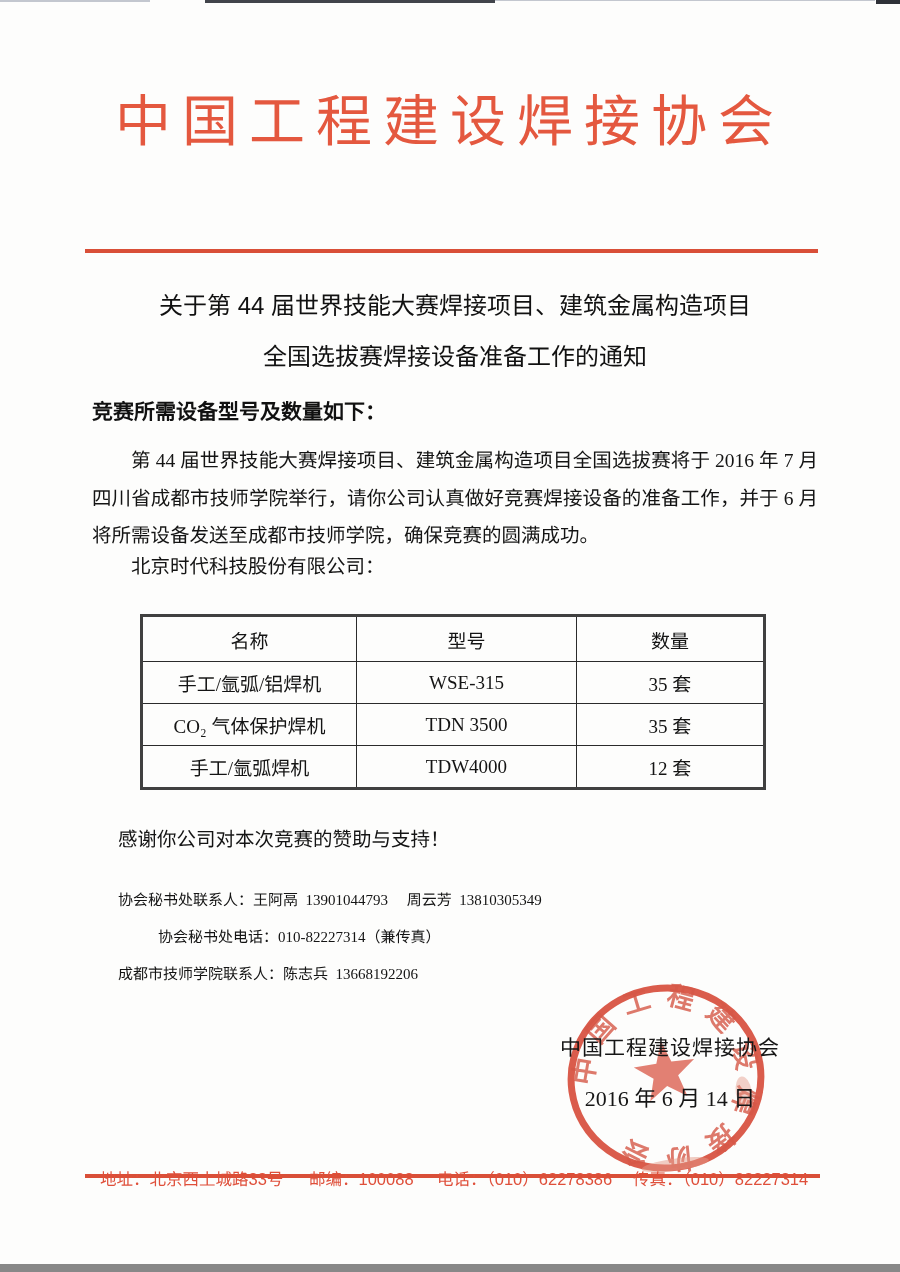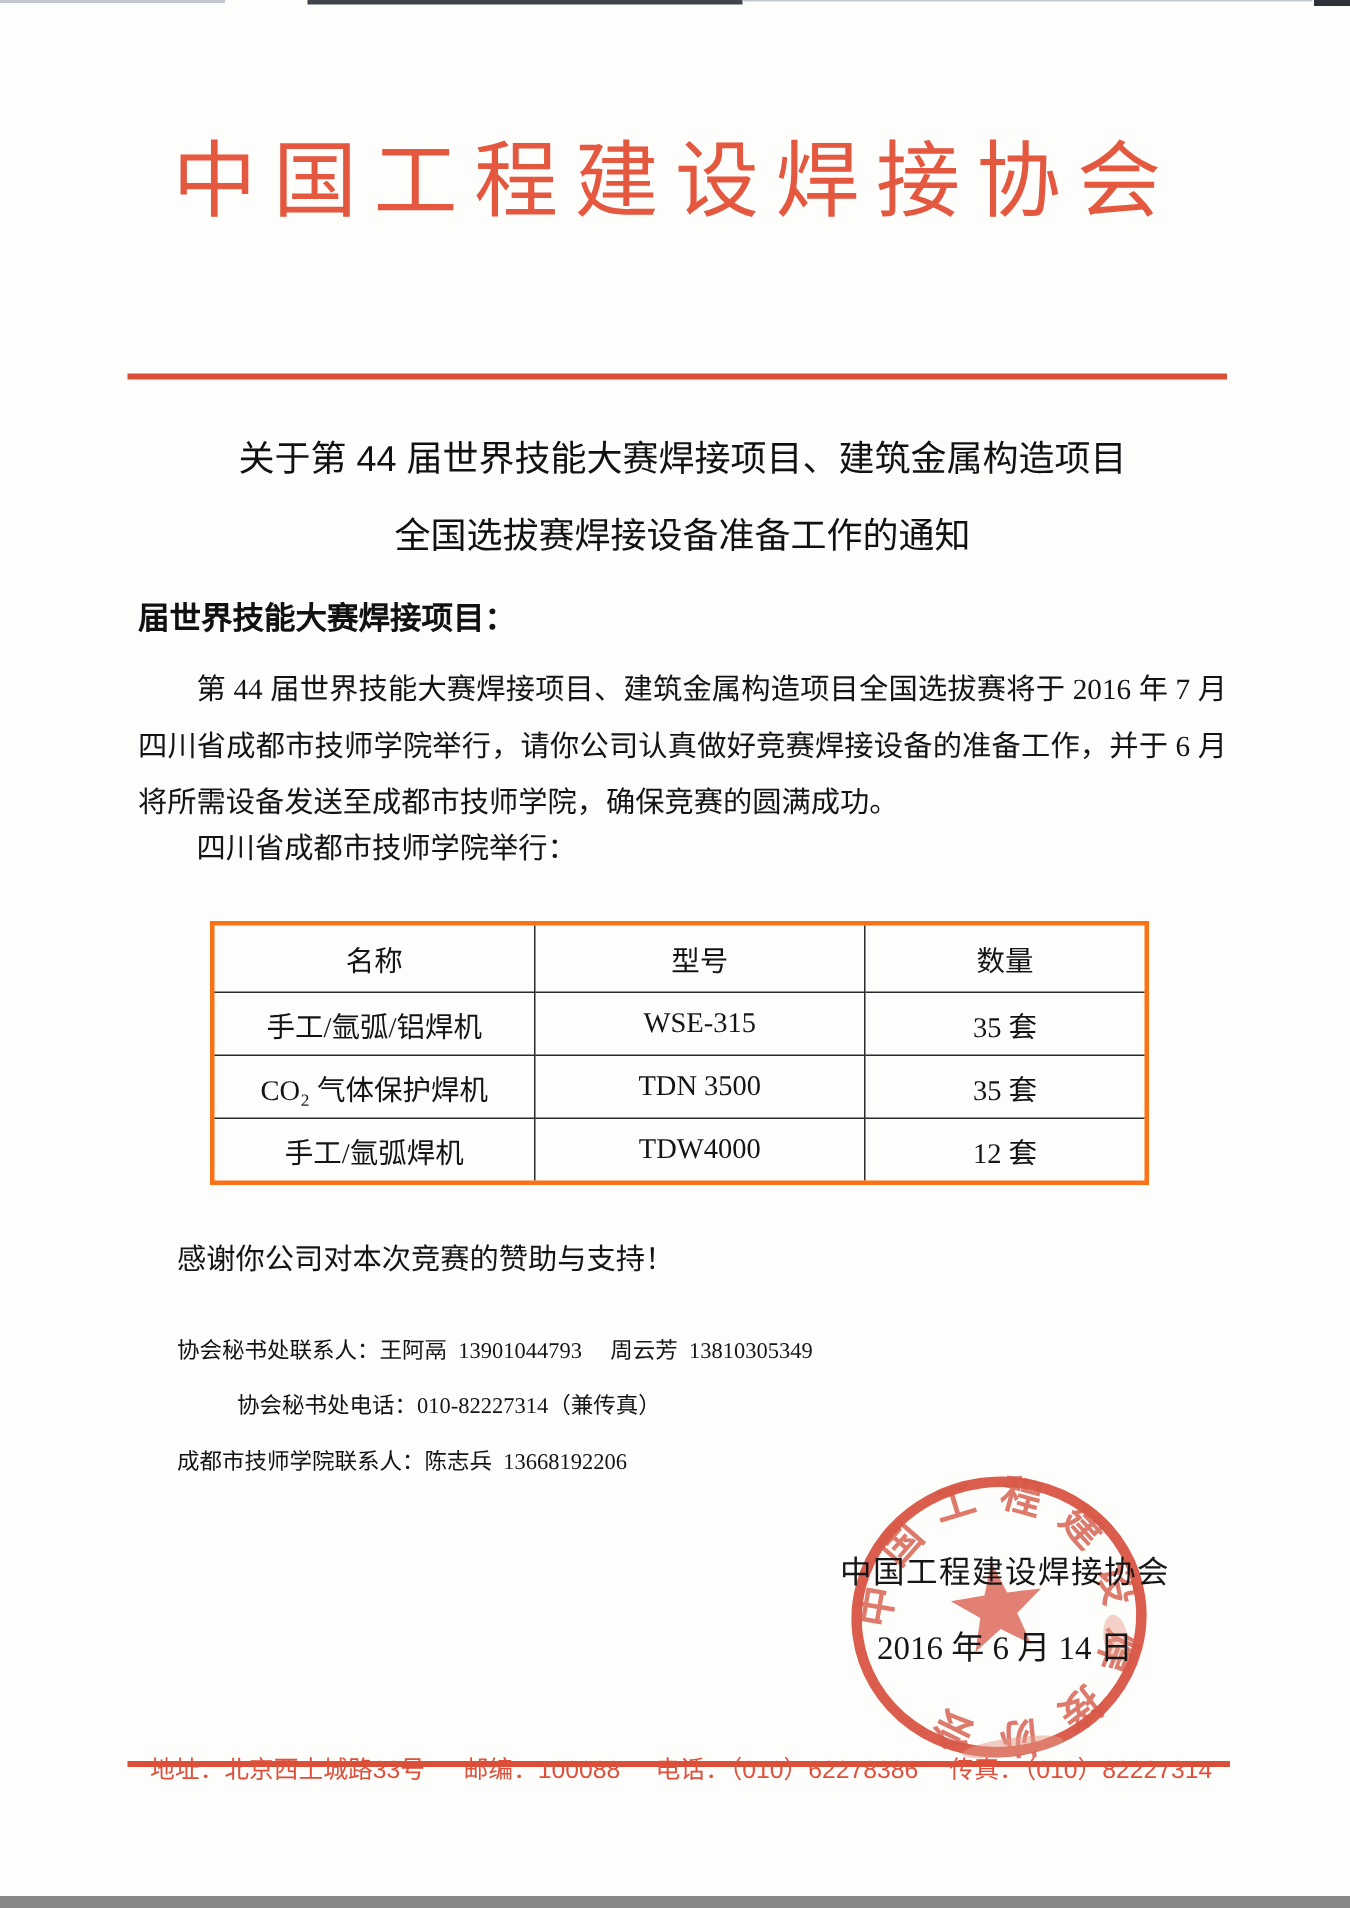--- a/index.html
+++ b/index.html
@@ -55,21 +55,21 @@
   .para-line.indent{text-indent:2em;}
   .intro-line{
     position:absolute;top:548px;left:92px;width:726px;
     font-size:19.5px;line-height:37.5px;text-indent:2em;color:#141414;
   }
 
   
   table.equip{
     position:absolute;top:614px;left:140px;
     width:623px;border-collapse:collapse;table-layout:fixed;
-    border:3px solid #f97316;
+    border:3px solid #404040;
     font-size:19px;color:#141414;
   }
   table.equip th,table.equip td{
     border:1.5px solid #2b2b2b;
     text-align:center;vertical-align:middle;
     font-weight:normal;padding:0;
   }
   table.equip th{height:44px;}
   table.equip td{height:41px;}
 
@@ -113,28 +113,28 @@
   <div class="artifact" style="left:205px;top:0;width:290px;height:3px;"></div>
   <div class="artifact light" style="left:495px;top:0;width:380px;height:1px;"></div>
   <div class="artifact corner" style="left:876px;top:0;width:24px;height:4px;"></div>
 
   <div class="org-name">中国工程建设焊接协会</div>
   <div class="red-rule rule-top"></div>
 
   <div class="doc-title l1">关于第 44 届世界技能大赛焊接项目、建筑金属构造项目</div>
   <div class="doc-title l2">全国选拔赛焊接设备准备工作的通知</div>
 
-  <div class="recipient">届世界技能大赛焊接项目：</div>
+  <div class="recipient">竞赛所需设备型号及数量如下：</div>
 
   <div class="para" style="top:442px;">
     <div class="para-line just indent">第 44 届世界技能大赛焊接项目、建筑金属构造项目全国选拔赛将于 2016 年 7 月上旬在</div>
     <div class="para-line just">四川省成都市技师学院举行，请你公司认真做好竞赛焊接设备的准备工作，并于 6 月 24 日前</div>
     <div class="para-line">将所需设备发送至成都市技师学院，确保竞赛的圆满成功。</div>
   </div>
-  <div class="intro-line">四川省成都市技师学院举行：</div>
+  <div class="intro-line">北京时代科技股份有限公司：</div>
 
   <table class="equip">
     <colgroup>
         <col style="width:215px">
         <col style="width:220px">
         <col style="width:188px">
       </colgroup>
     <tbody>
         <tr>
       <th>名称</th>

